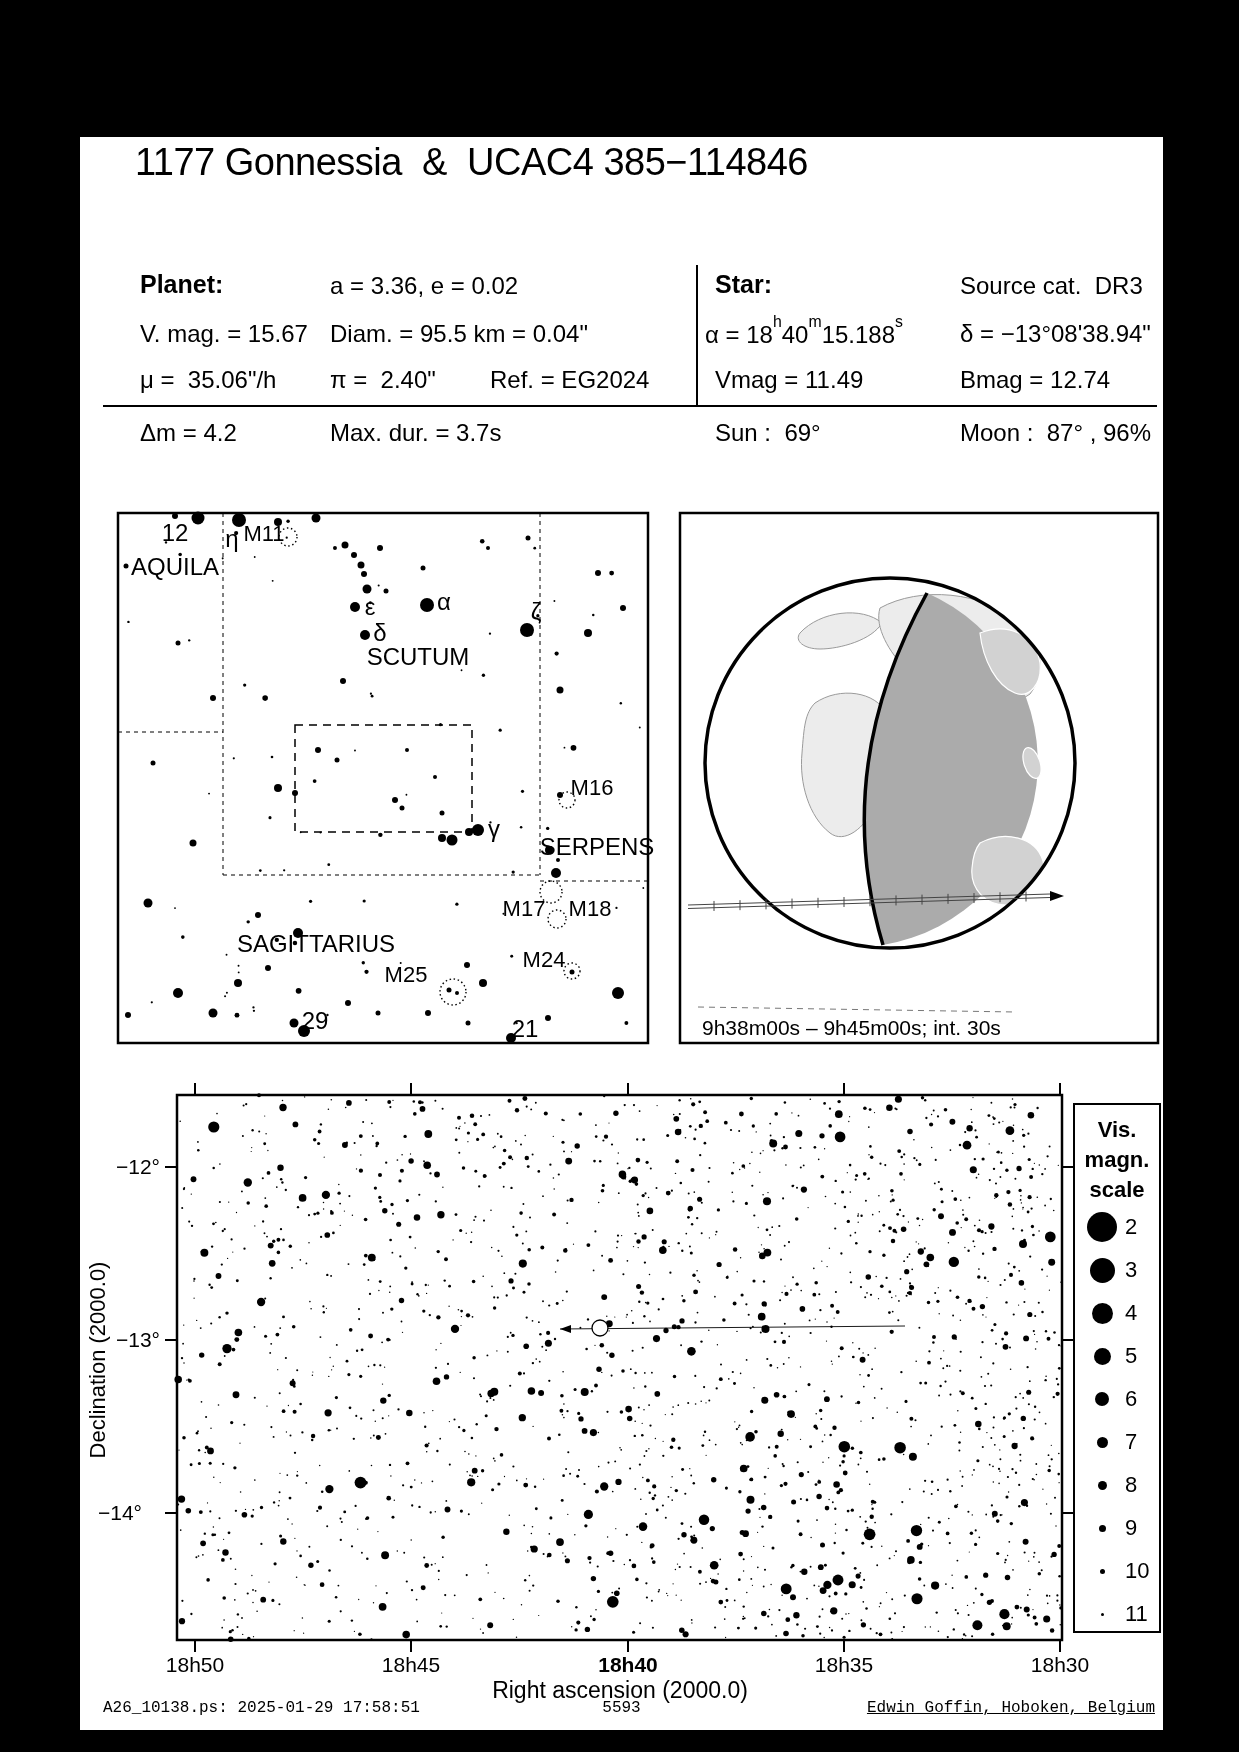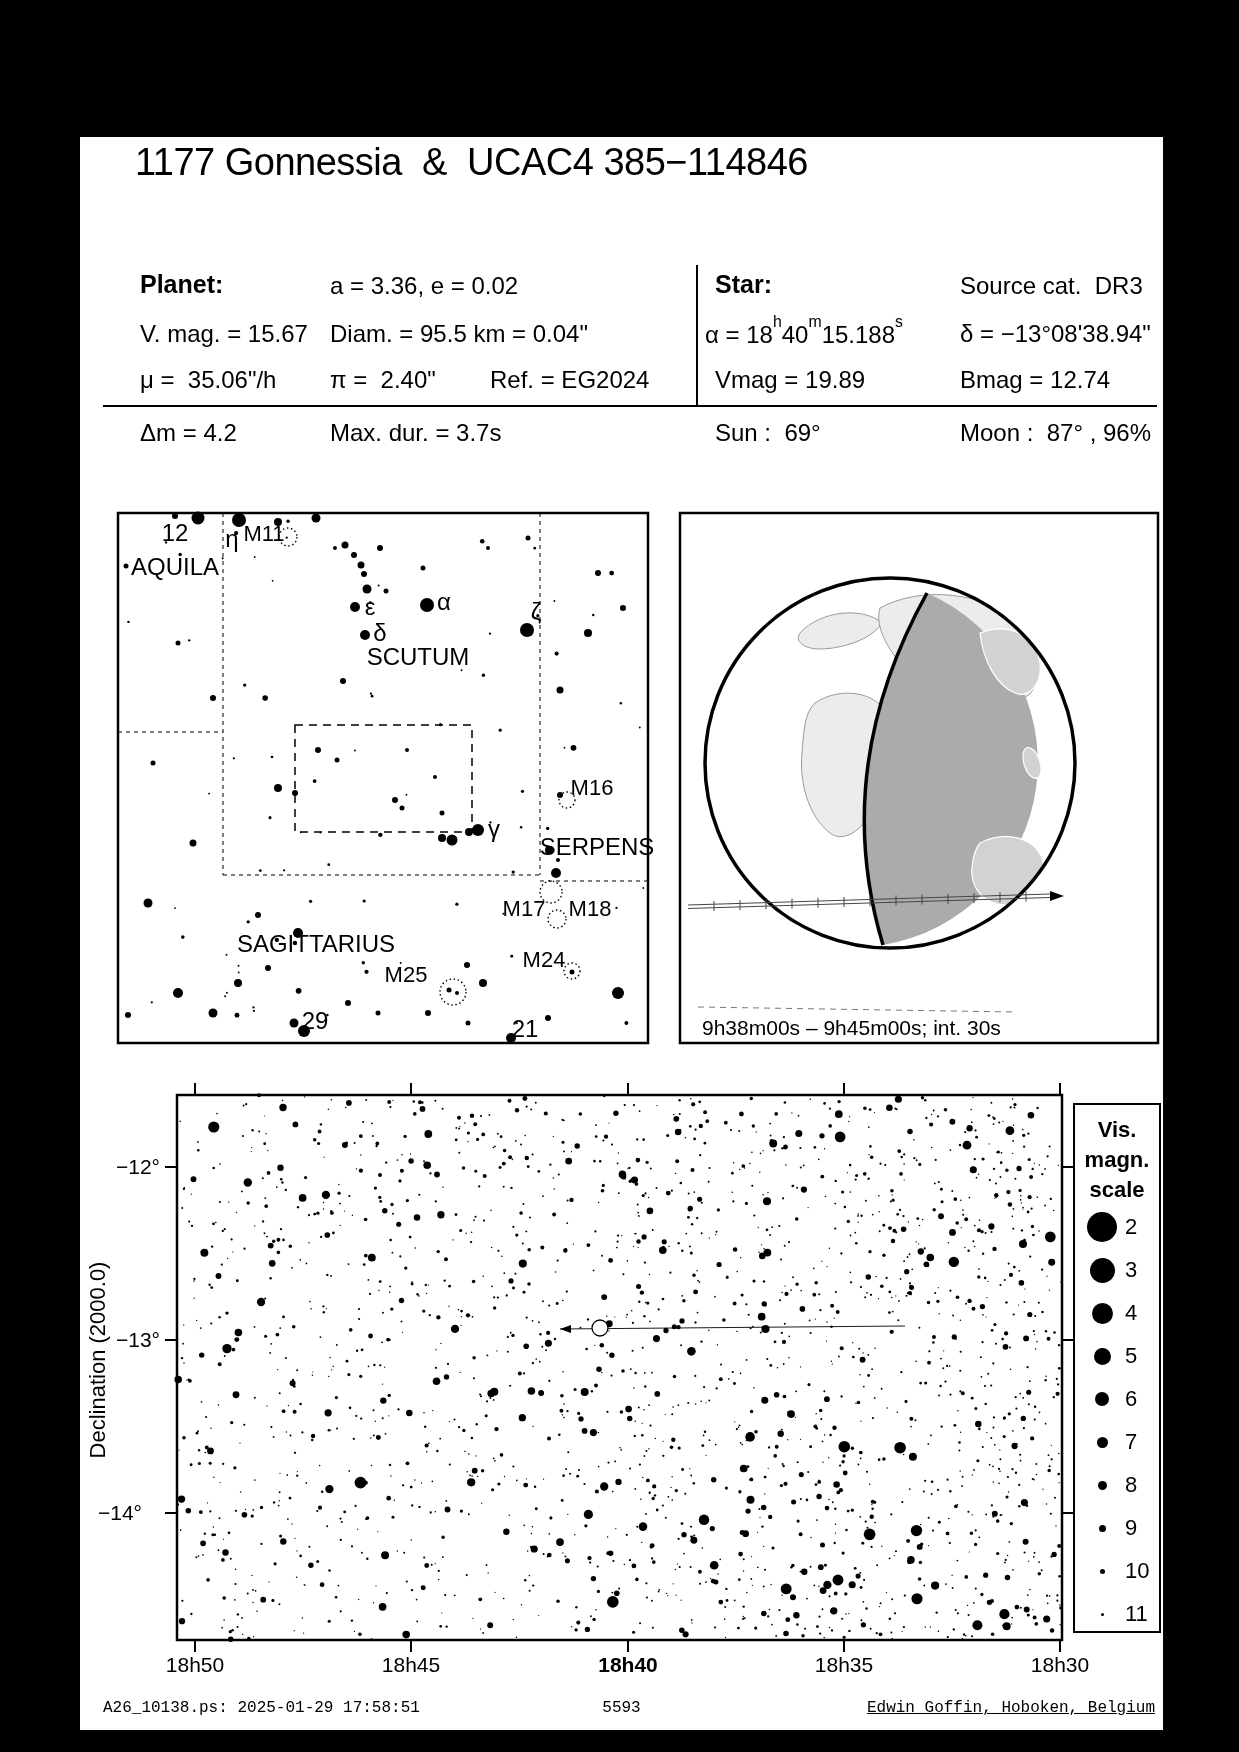--- a/index.html
+++ b/index.html
@@ -45,21 +45,21 @@
   <div class="abs cell" style="left:880px;top:135px">Source cat.  DR3</div>
 
   <div class="abs cell" style="left:60px;top:183px">V. mag. = 15.67</div>
   <div class="abs cell" style="left:250px;top:183px">Diam. = 95.5 km = 0.04"</div>
   <div class="abs cell" style="left:625px;top:183px"><span>α = 18</span><sup class="u">h</sup><span>40</span><sup class="u">m</sup><span>15.188</span><sup class="u">s</sup></div>
   <div class="abs cell" style="left:880px;top:183px">δ = −13°08'38.94"</div>
 
   <div class="abs cell" style="left:60px;top:229px">μ =  35.06"/h</div>
   <div class="abs cell" style="left:250px;top:229px">π =  2.40"</div>
   <div class="abs cell" style="left:410px;top:229px">Ref. = EG2024</div>
-  <div class="abs cell" style="left:635px;top:229px">Vmag = 19.89</div>
+  <div class="abs cell" style="left:635px;top:229px">Vmag = 11.49</div>
   <div class="abs cell" style="left:880px;top:229px">Bmag = 12.74</div>
 
   <div class="abs" id="vdivider"></div>
   <div class="abs" id="hrule"></div>
 
   <div class="abs cell" style="left:60px;top:282px">Δm = 4.2</div>
   <div class="abs cell" style="left:250px;top:282px">Max. dur. = 3.7s</div>
   <div class="abs cell" style="left:635px;top:282px">Sun :  69°</div>
   <div class="abs cell" style="left:880px;top:282px">Moon :  87° , 96%</div>
 
@@ -2371,20 +2371,21 @@
       <div class="ticklabel" style="left: 291px; top: 1516px; width: 80px; text-align: center;">18h45</div>
       <div class="ticklabel" style="left: 508px; top: 1516px; width: 80px; text-align: center; font-weight: bold;">18h40</div>
       <div class="ticklabel" style="left: 724px; top: 1516px; width: 80px; text-align: center;">18h35</div>
       <div class="ticklabel" style="left: 940px; top: 1516px; width: 80px; text-align: center;">18h30</div>
     </div>
   <div id="yticks">
       <div class="ticklabel" style="left: 18px; top: 1018px; width: 62px; text-align: right;">−12°</div>
       <div class="ticklabel" style="left: 18px; top: 1191px; width: 62px; text-align: right;">−13°</div>
       <div class="ticklabel" style="left: 18px; top: 1364px; width: 62px; text-align: left;">−14°</div>
     </div>
+  <div class="abs" id="xlabel">Right ascension (2000.0)</div>
   <div class="abs" id="ylabel">Declination (2000.0)</div>
 
   <div id="legend">
     <div class="legtitle" style="top:12px">Vis.</div>
     <div class="legtitle" style="top:42px">magn.</div>
     <div class="legtitle" style="top:72px">scale</div>
     <div id="legend-entries">
         <span class="legdot" style="left: 12px; top: 107px; width: 30px; height: 30px;"></span>
         <span class="legnum" style="left: 50px; top: 109px;">2</span>
         <span class="legdot" style="left: 14.5px; top: 152.5px; width: 25px; height: 25px;"></span>

